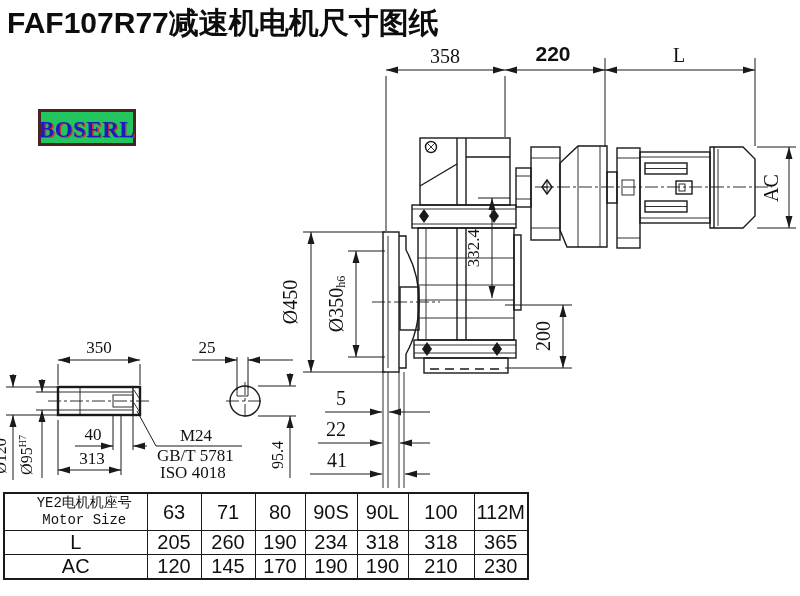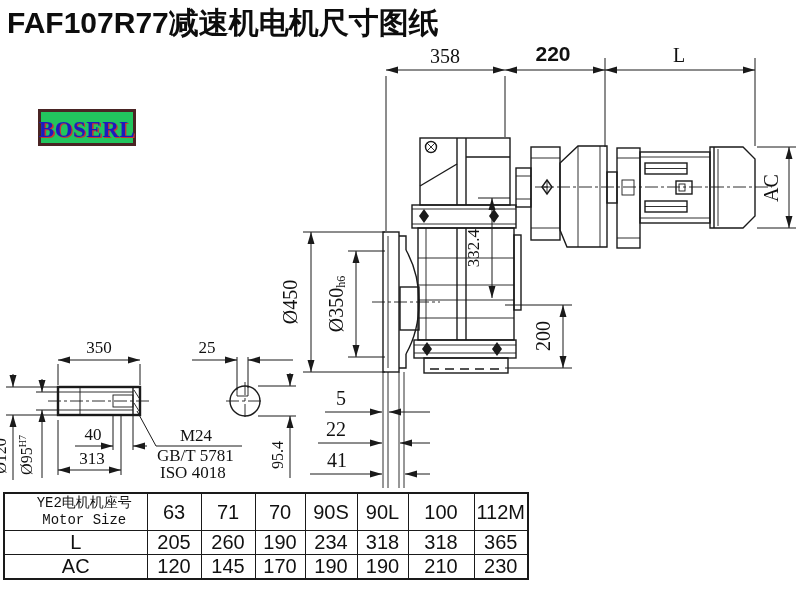--- a/index.html
+++ b/index.html
@@ -264,21 +264,21 @@
         <col style="width:54px">
     </colgroup>
     <tbody>
         <tr class="hdr">
       <td class="hc">
         <div>YE2电机机座号</div>
         <div>Motor Size</div>
       </td>
       <td>63</td>
       <td>71</td>
-      <td>70</td>
+      <td>80</td>
       <td>90S</td>
       <td>90L</td>
       <td>100</td>
       <td>112M</td>
     </tr>
     <tr>
       <td>L</td>
       <td>205</td>
       <td>260</td>
       <td>190</td>

